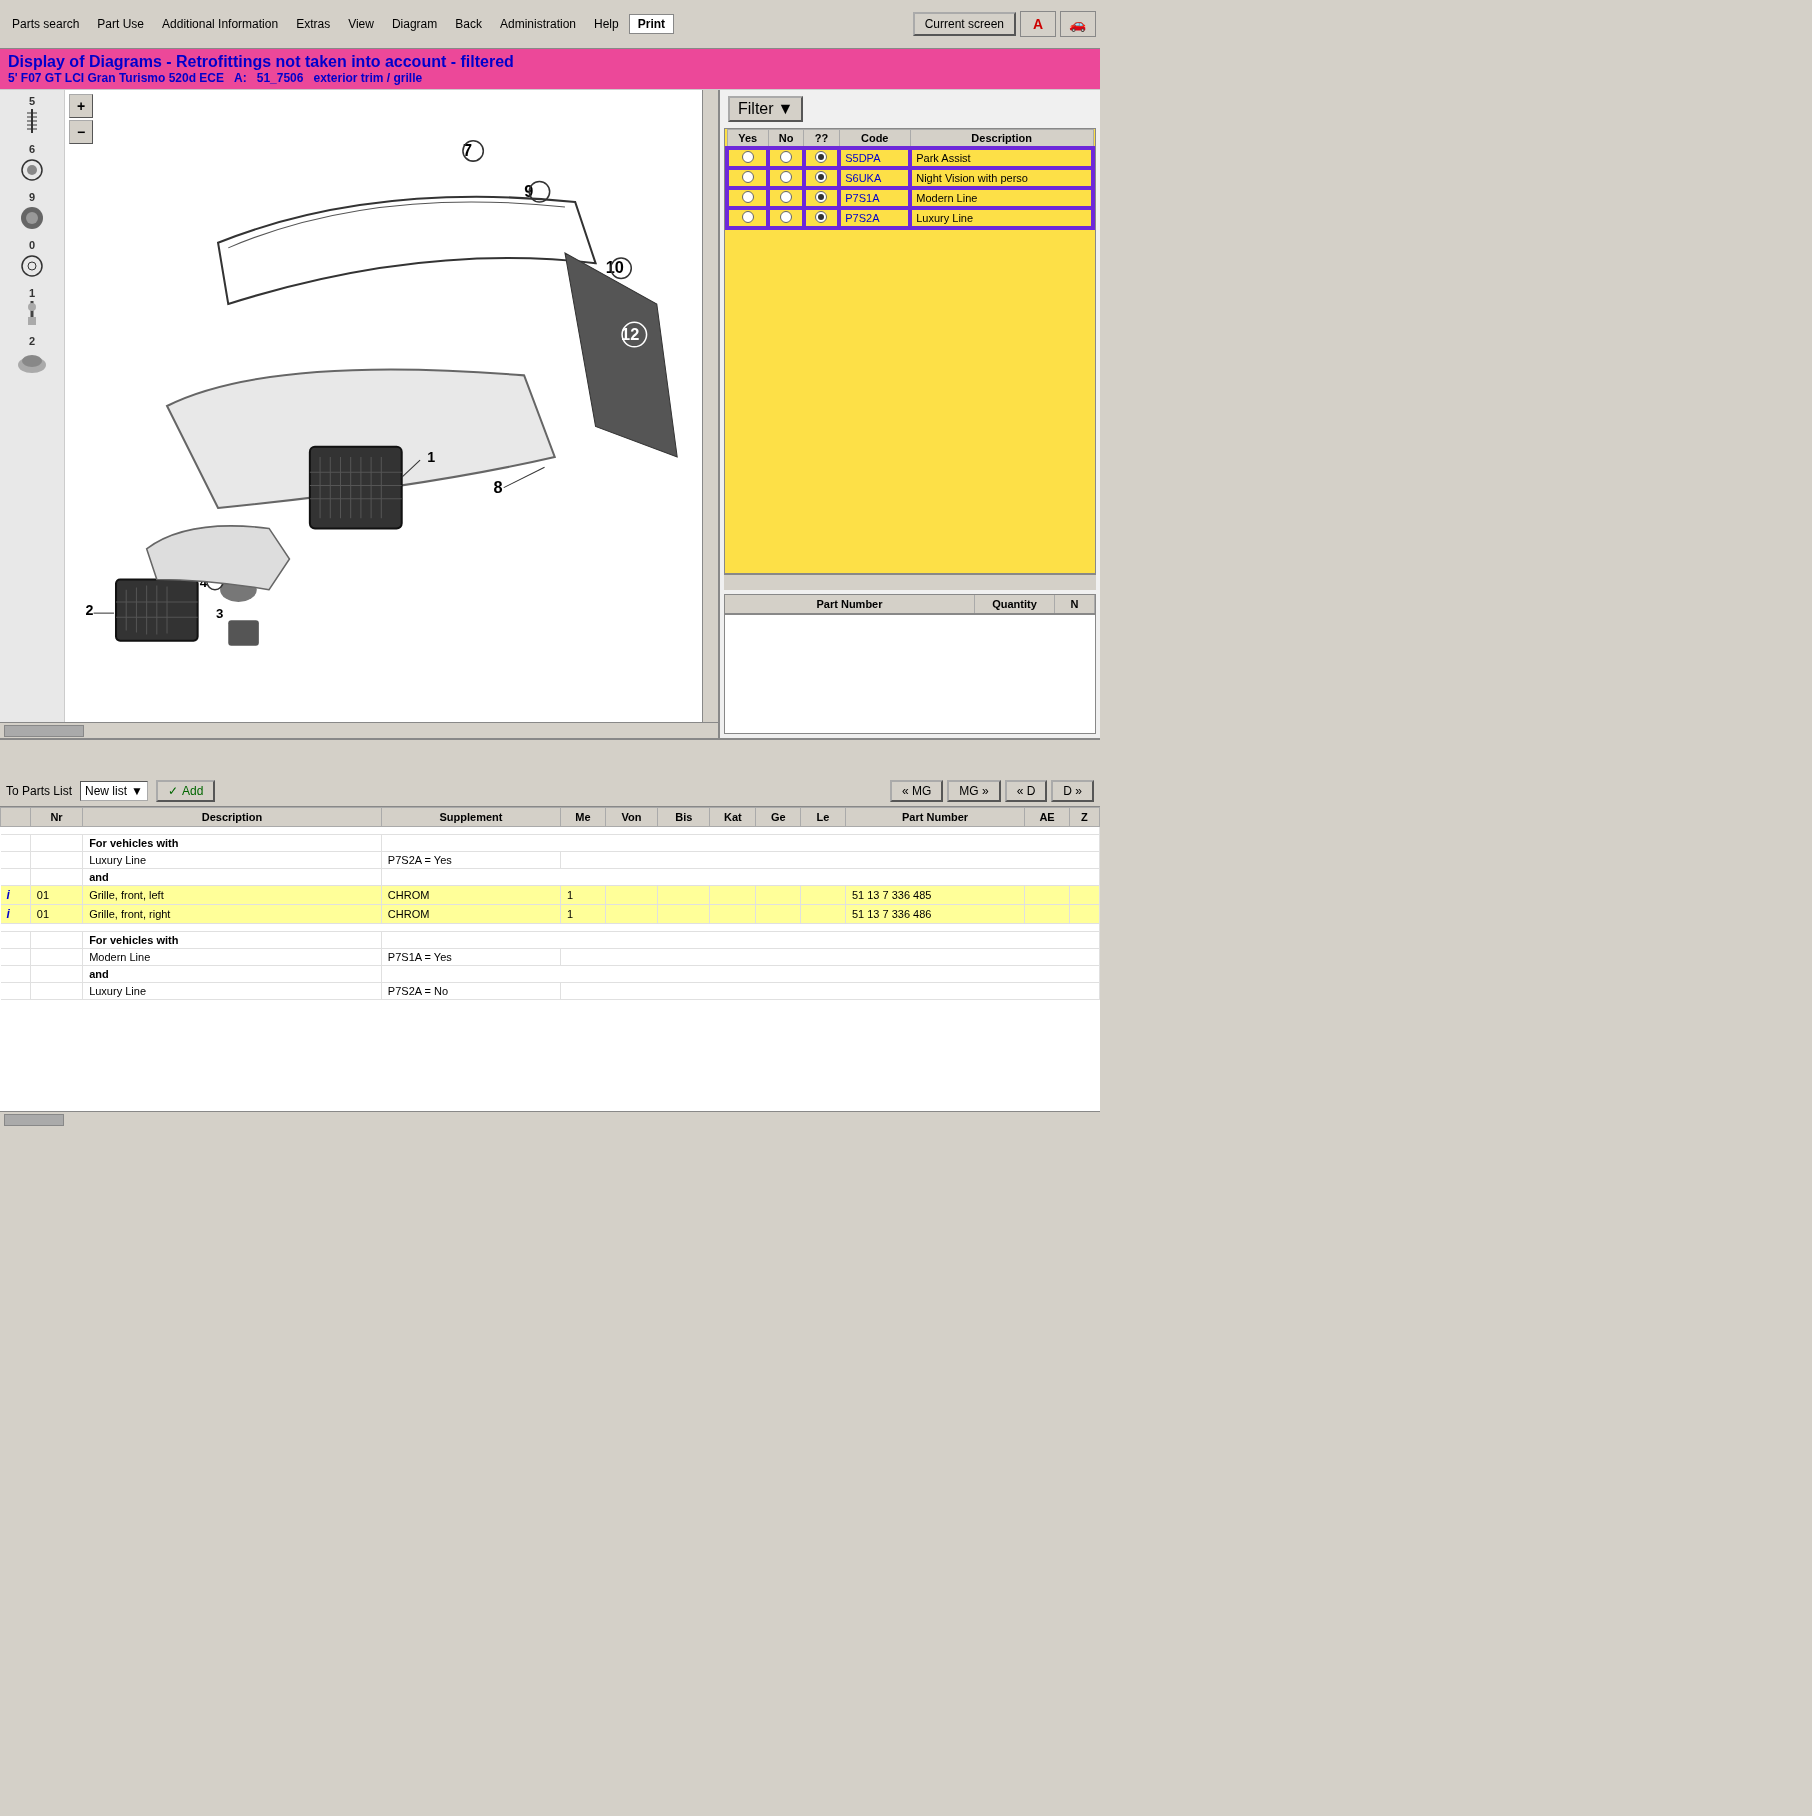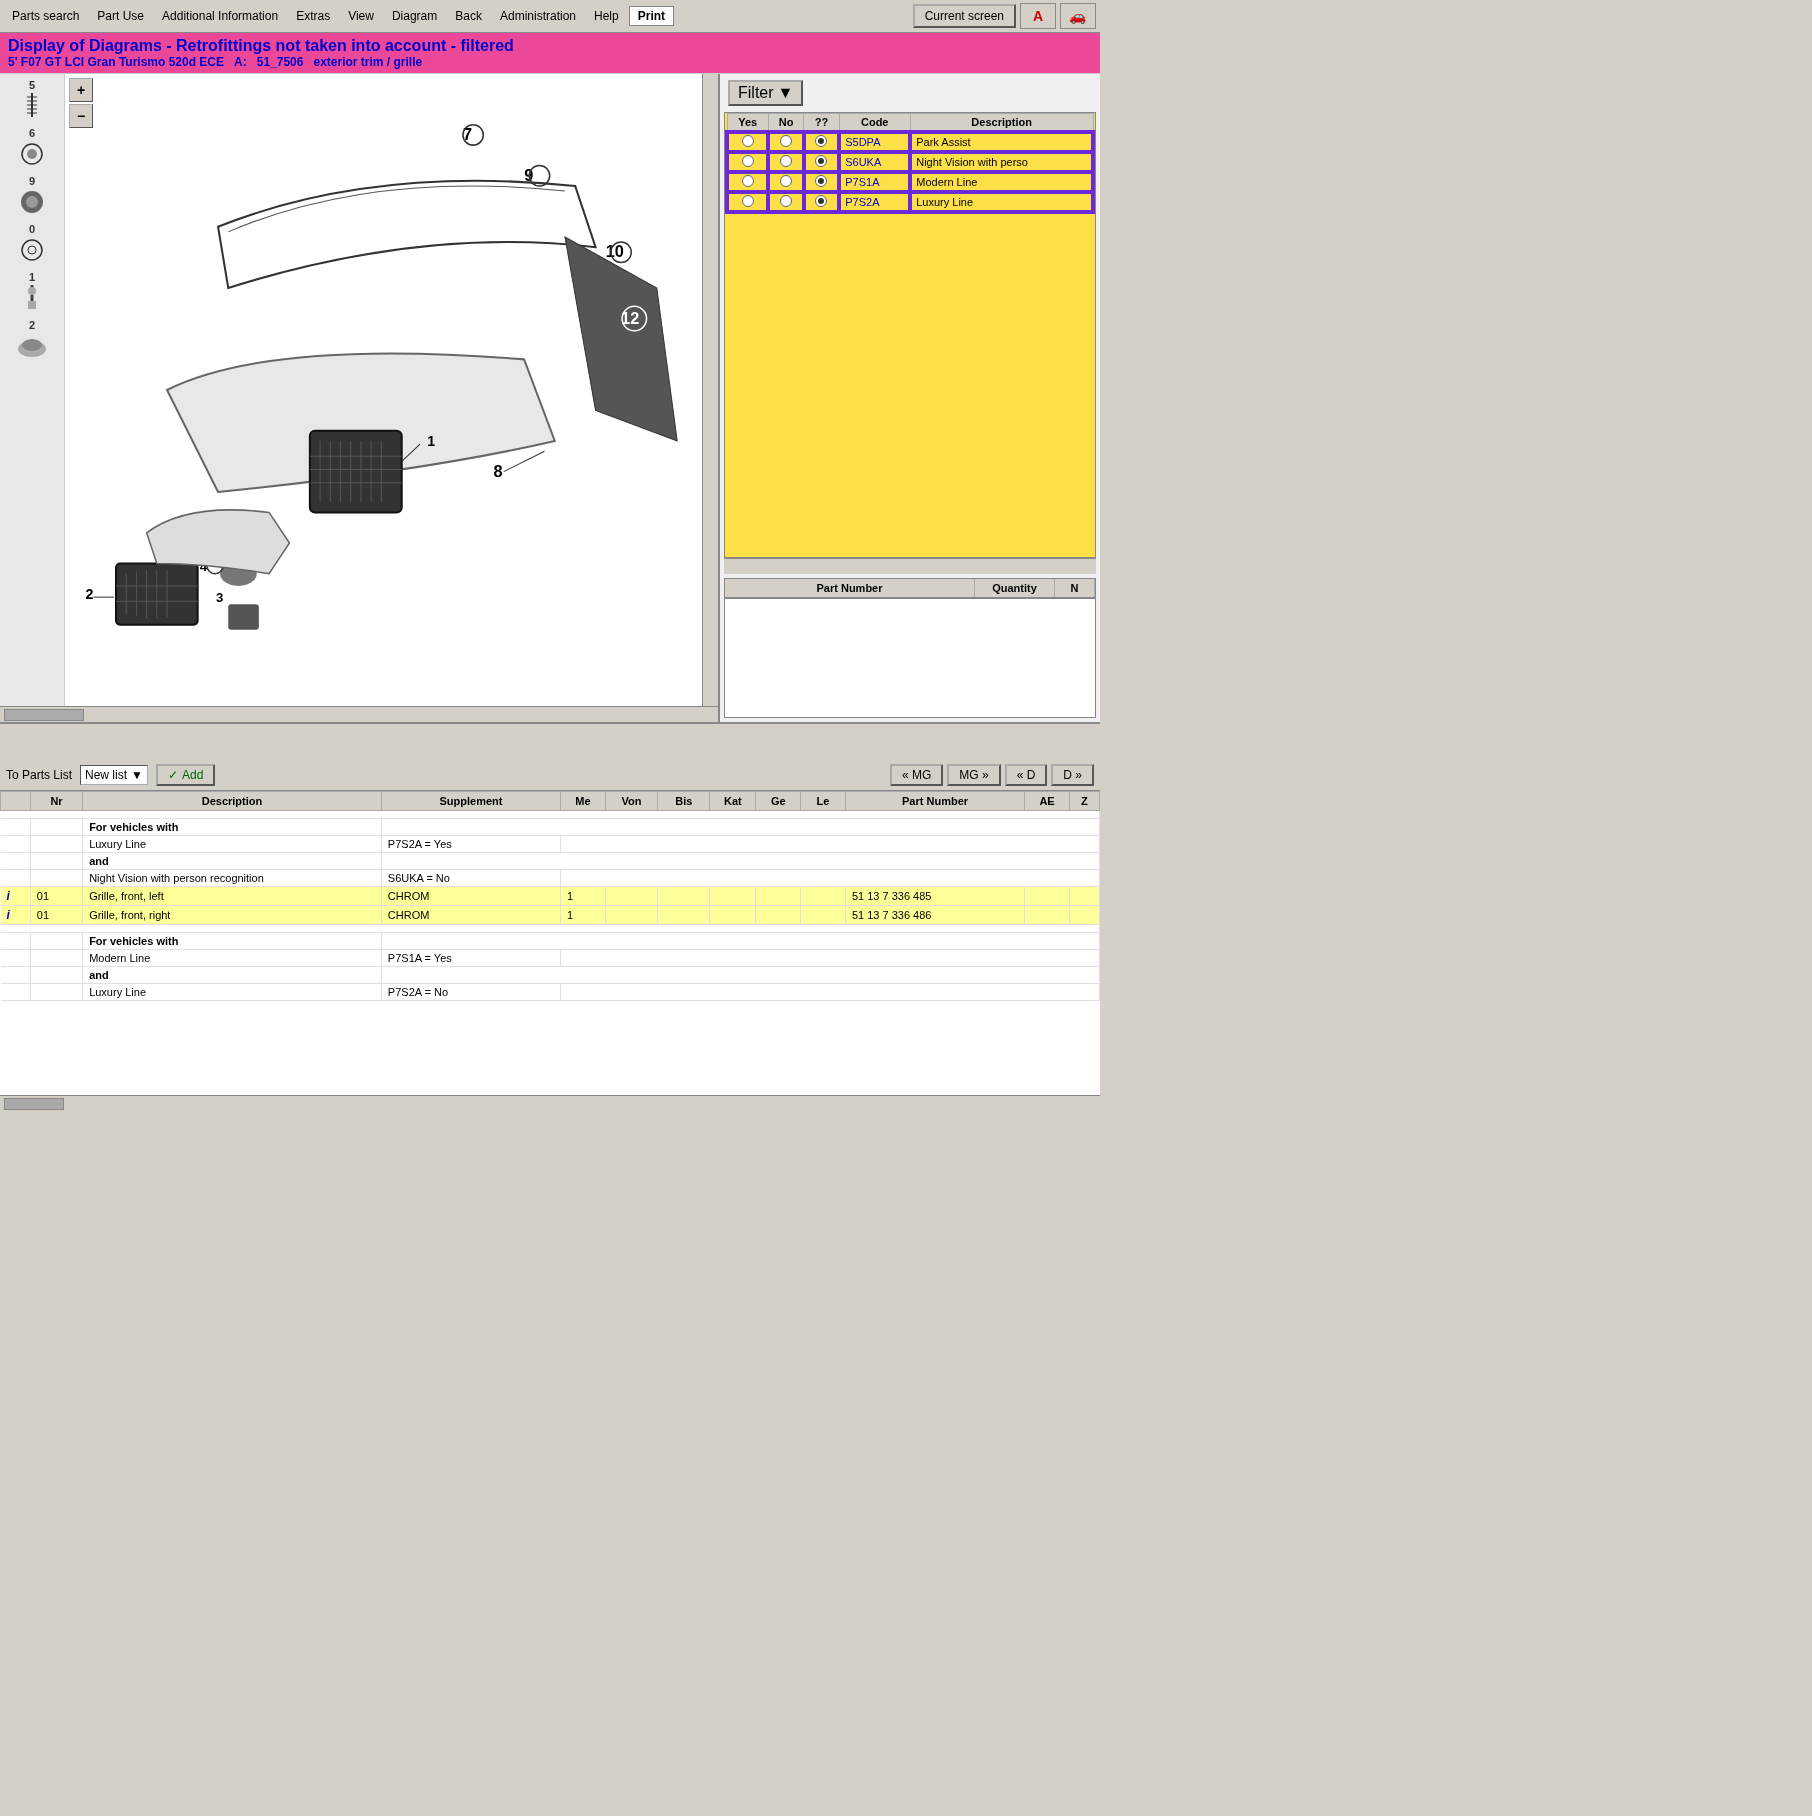--- a/index.html
+++ b/index.html
@@ -4,21 +4,21 @@
   <style>
     * { box-sizing: border-box; margin: 0; padding: 0; }
     body { font-family: Arial, sans-serif; font-size: 12px; background: #d4d0c8; width: 1100px; }
 
     
     .menubar {
       background: #d4d0c8;
       border-bottom: 1px solid #888;
       display: flex;
       align-items: center;
-      padding: 3px 4px;
+      padding: 11px 4px;
       justify-content: space-between;
     }
     .menubar-left { display: flex; gap: 2px; align-items: center; }
     .menu-item {
       padding: 2px 8px;
       cursor: pointer;
       font-size: 12px;
       background: #d4d0c8;
     }
     .menu-item-active { background: #ffffff; border: 1px solid #888; font-weight: bold; }
@@ -601,27 +601,20 @@
           <td colspan="9"></td>
         </tr>
 
         <tr>
           <td></td>
           <td></td>
           <td class="bold-text">and</td>
           <td colspan="10"></td>
         </tr>
 
-        <tr>
-          <td></td>
-          <td></td>
-          <td>Night Vision with person recognition</td>
-          <td>S6UKA = No</td>
-          <td colspan="9"></td>
-        </tr>
 
         <tr class="highlighted">
           <td><span class="info-icon">i</span></td>
           <td>01</td>
           <td>Grille, front, left</td>
           <td>CHROM</td>
           <td>1</td>
           <td></td>
             <td></td>
             <td></td>

